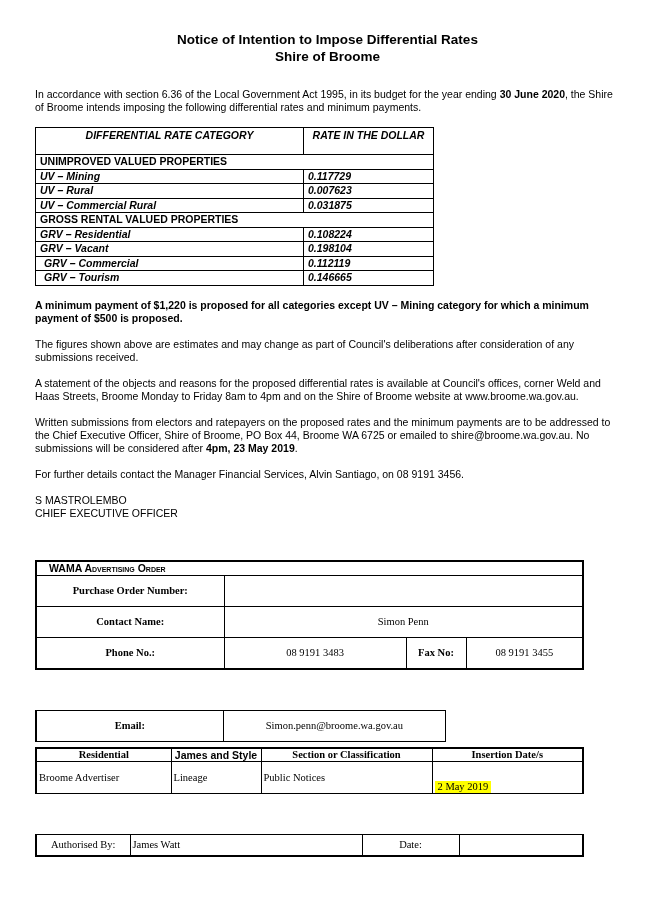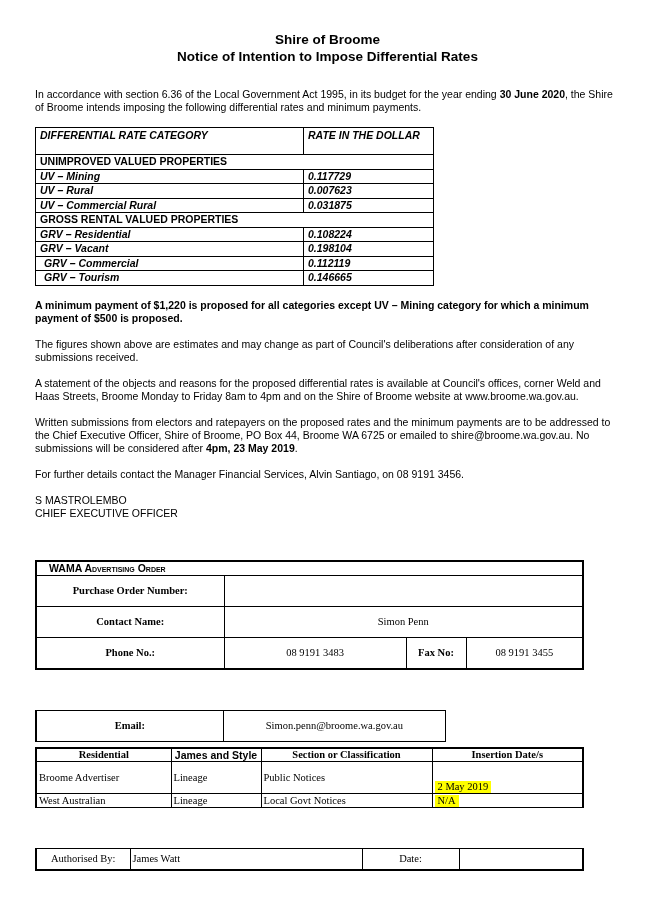--- a/index.html
+++ b/index.html
@@ -15,21 +15,21 @@
     overflow: hidden;
   }
   .doc-title { text-align: center; font-weight: bold; font-size: 13.5px; line-height: 17px; }
   p { margin: 13px 0; line-height: 13px; font-size: 10.5px; }
   p.first { margin-top: 23px; }
   p.allbold { font-weight: bold; }
 
   
   table.rates { border-collapse: collapse; table-layout: fixed; width: 398px; margin: 0; }
   table.rates td { border: 1px solid #000; font-weight: bold; padding: 1px 4px; line-height: 11.5px; font-size: 10.5px; }
-  table.rates tr.hdr td { text-align: left; font-style: italic; vertical-align: top; height: 27px; padding-top: 2px; }
+  table.rates tr.hdr td { text-align: center; font-style: italic; vertical-align: top; height: 27px; padding-top: 2px; }
   table.rates td.cat { font-style: italic; }
   table.rates td.cat.indent { padding-left: 8px; }
   table.rates td.rateval { font-style: italic; }
   table.rates td.section { font-weight: bold; }
 
   .sig { margin: 0; line-height: 13px; }
 
   
   .order-form { margin-top: 13px; font-family: "Liberation Serif", serif; }
   table.oform { border-collapse: collapse; table-layout: fixed; margin-top: 40px; }
@@ -53,22 +53,22 @@
   table.auth { width: 547px; border: 2px solid #000; border-top: none; }
   table.auth td { height: 21px; }
   td.auth-val { padding-left: 12px; }
 </style>
 </head>
 <body>
 
 <div class="page">
 
   <div class="doc-title">
+    <div>Notice of Intention to Impose Differential Rates</div>
     <div>Shire of Broome</div>
-    <div>Notice of Intention to Impose Differential Rates</div>
   </div>
 
   <p class="first"><span>In accordance with section 6.36 of the Local Government Act 1995, in its budget for the year ending </span><b>30 June 2020</b><span>, the Shire of Broome intends imposing the following differential rates and minimum payments.</span></p>
 
   <table class="rates">
     <colgroup>
         <col style="width:268px">
         <col style="width:130px">
       </colgroup>
     <tbody>
@@ -184,26 +184,20 @@
         <td class="hd sans">James and Style</td>
         <td class="hd">Section or Classification</td>
         <td class="hd">Insertion Date/s</td>
       </tr>
       <tr>
         <td class="dcell">Broome Advertiser</td>
         <td class="dcell">Lineage</td>
         <td class="dcell">Public Notices</td>
         <td class="ins-cell"><span class="hl" style="background: rgb(255, 255, 0); margin-top: 19px;">2 May 2019</span></td>
       </tr>
-      <tr>
-        <td class="dcell">West Australian</td>
-        <td class="dcell">Lineage</td>
-        <td class="dcell">Local Govt Notices</td>
-        <td class="ins-cell"><span class="hl" style="background: rgb(255, 255, 0);">N/A</span></td>
-      </tr>
     </tbody>
       </table>
 
     <table class="oform auth">
       <colgroup>
           <col style="width:94px">
           <col style="width:232px">
           <col style="width:97px">
           <col style="width:124px">
         </colgroup>

